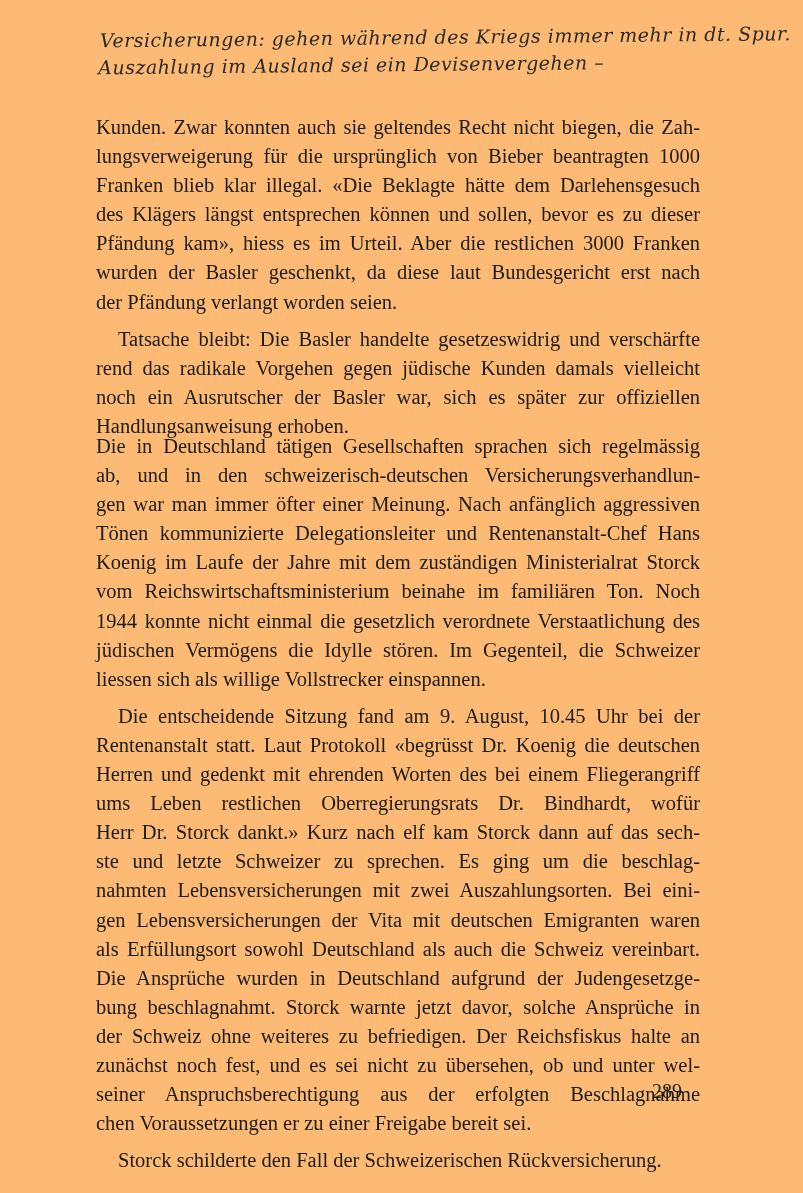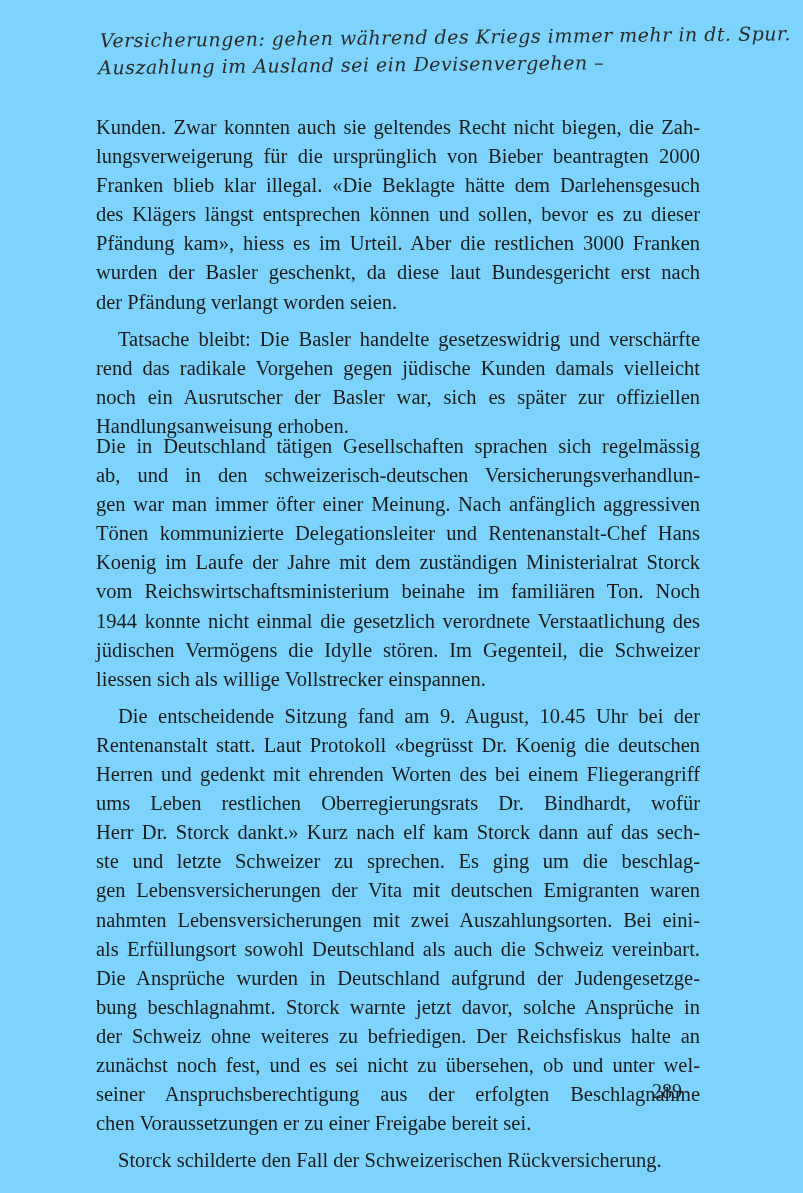--- a/index.html
+++ b/index.html
@@ -1,17 +1,17 @@
 <!DOCTYPE html>
 <html><head>
 <meta charset="utf-8">
 <style>
   html, body { margin: 0; padding: 0; background: #ffffff; }
   body { width: 803px; height: 1193px; position: relative; overflow: hidden; }
-  .page { position: absolute; left: 0; top: 0; width: 803px; height: 1193px; background: #7dd3fc; }
+  .page { position: absolute; left: 0; top: 0; width: 803px; height: 1193px; background: #fdba74; }
   .handnote { position: absolute; left: 100px; top: 24px; width: 640px;
     font-family: "DejaVu Serif", serif; font-style: italic; font-size: 19px; line-height: 27px;
     color: #2a2a2a; letter-spacing: 0.5px; transform: rotate(-0.6deg); }
   .handnote .line { display: block; white-space: nowrap; }
   .handnote .line2 { margin-left: -2px; }
   .body-text { position: absolute; left: 88px; width: 620px;
     font-family: "Liberation Serif", serif; font-size: 20.5px; line-height: 29.1px; color: #1c1c1c; }
   .block1 { top: 105px; }
   .block2 { top: 424px; }
   .para { margin: 8px; text-align: justify; }
@@ -26,21 +26,21 @@
 <div class="page">
 
   <div class="handnote">
     <span class="line">Versicherungen: gehen während des Kriegs immer mehr in dt. Spur.</span>
     <span class="line line2">Auszahlung im Ausland sei ein Devisenvergehen –</span>
   </div>
 
   <div class="body-text block1">
     <p class="para">
       <span class="ln">Kunden. Zwar konnten auch sie geltendes Recht nicht biegen, die Zah-</span>
-      <span class="ln">lungsverweigerung für die ursprünglich von Bieber beantragten 2000</span>
+      <span class="ln">lungsverweigerung für die ursprünglich von Bieber beantragten 1000</span>
       <span class="ln">Franken blieb klar illegal. «Die Beklagte hätte dem Darlehensgesuch</span>
       <span class="ln">des Klägers längst entsprechen können und sollen, bevor es zu dieser</span>
       <span class="ln">Pfändung kam», hiess es im Urteil. Aber die restlichen 3000 Franken</span>
       <span class="ln">wurden der Basler geschenkt, da diese laut Bundesgericht erst nach</span>
       <span class="ln last">der Pfändung verlangt worden seien.</span>
     </p>
     <p class="para">
       <span class="ln indent">Tatsache bleibt: Die Basler handelte gesetzeswidrig und verschärfte</span>
       <span class="ln">rend das radikale Vorgehen gegen jüdische Kunden damals vielleicht</span>
       <span class="ln">noch ein Ausrutscher der Basler war, sich es später zur offiziellen</span>
@@ -60,22 +60,22 @@
       <span class="ln">jüdischen Vermögens die Idylle stören. Im Gegenteil, die Schweizer</span>
       <span class="ln last">liessen sich als willige Vollstrecker einspannen.</span>
     </p>
     <p class="para">
       <span class="ln indent">Die entscheidende Sitzung fand am 9. August, 10.45 Uhr bei der</span>
       <span class="ln">Rentenanstalt statt. Laut Protokoll «begrüsst Dr. Koenig die deutschen</span>
       <span class="ln">Herren und gedenkt mit ehrenden Worten des bei einem Fliegerangriff</span>
       <span class="ln">ums Leben restlichen Oberregierungsrats Dr. Bindhardt, wofür</span>
       <span class="ln">Herr Dr. Storck dankt.» Kurz nach elf kam Storck dann auf das sech-</span>
       <span class="ln">ste und letzte Schweizer zu sprechen. Es ging um die beschlag-</span>
+      <span class="ln">nahmten Lebensversicherungen mit zwei Auszahlungsorten. Bei eini-</span>
       <span class="ln">gen Lebensversicherungen der Vita mit deutschen Emigranten waren</span>
-      <span class="ln">nahmten Lebensversicherungen mit zwei Auszahlungsorten. Bei eini-</span>
       <span class="ln">als Erfüllungsort sowohl Deutschland als auch die Schweiz vereinbart.</span>
       <span class="ln">Die Ansprüche wurden in Deutschland aufgrund der Judengesetzge-</span>
       <span class="ln">bung beschlagnahmt. Storck warnte jetzt davor, solche Ansprüche in</span>
       <span class="ln">der Schweiz ohne weiteres zu befriedigen. Der Reichsfiskus halte an</span>
       <span class="ln">zunächst noch fest, und es sei nicht zu übersehen, ob und unter wel-</span>
       <span class="ln">seiner Anspruchsberechtigung aus der erfolgten Beschlagnahme</span>
       <span class="ln last">chen Voraussetzungen er zu einer Freigabe bereit sei.</span>
     </p>
     <p class="para">
       <span class="ln indent last">Storck schilderte den Fall der Schweizerischen Rückversicherung.</span>

